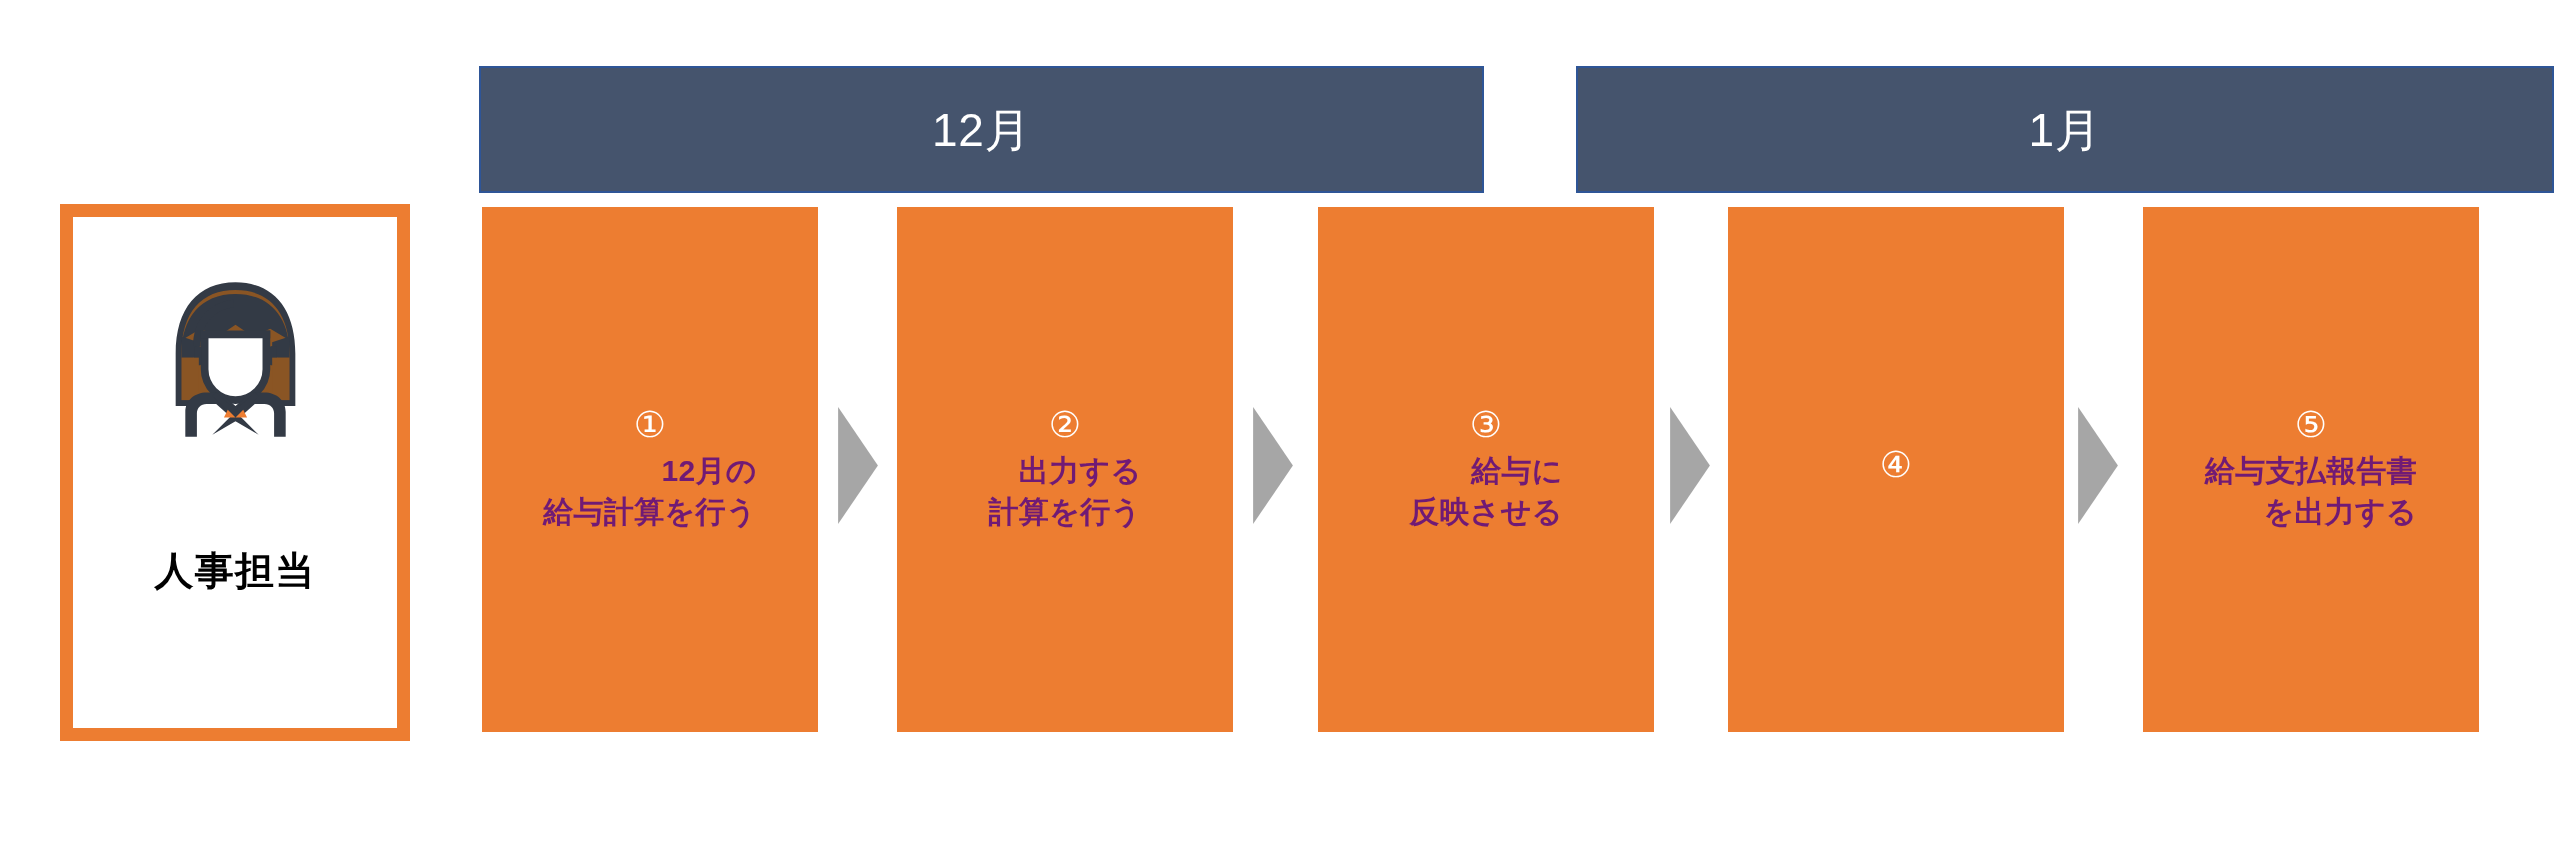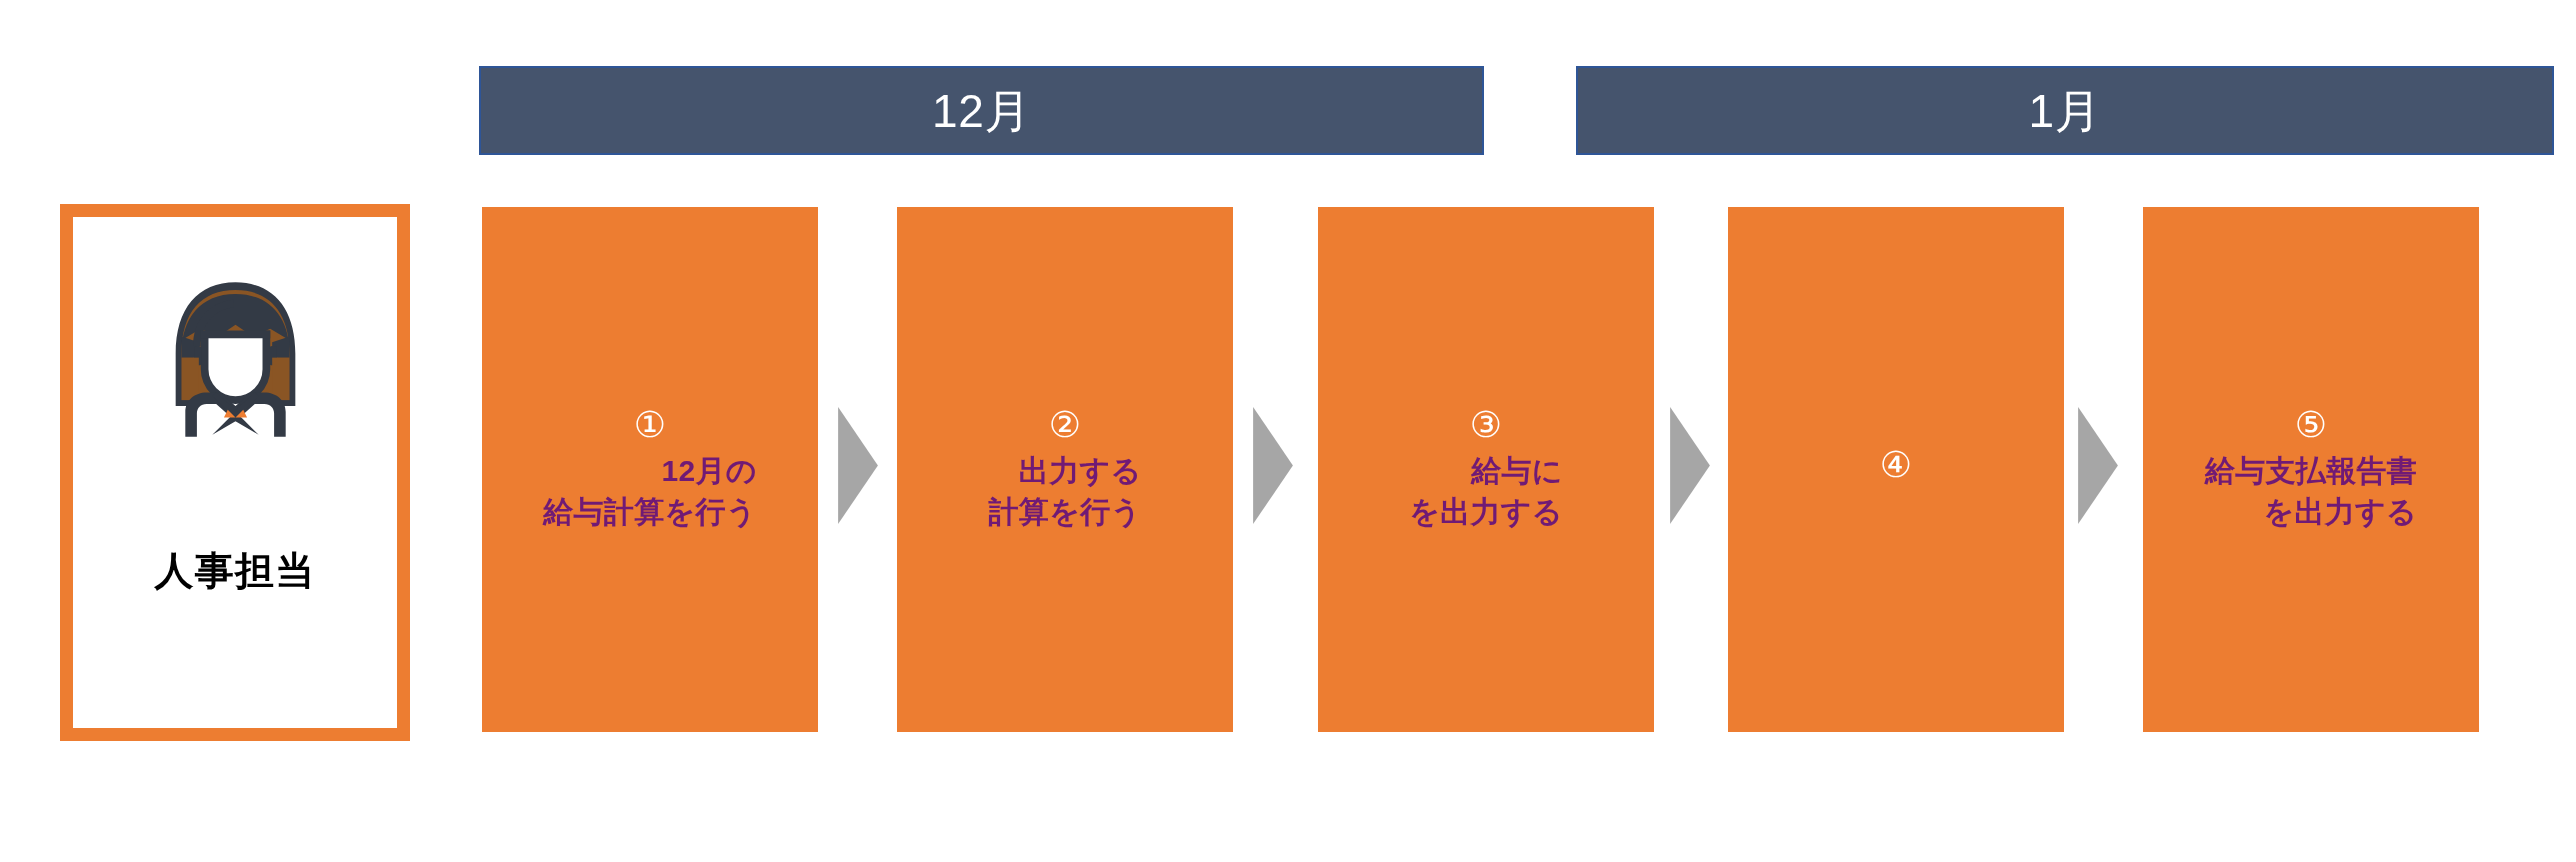--- a/index.html
+++ b/index.html
@@ -49,21 +49,21 @@
     color: #000000;
     letter-spacing: 1.2px;
     line-height: 1.1;
     white-space: nowrap;
   }
 
   
   .month-bar {
     position: absolute;
     top: 66px;
-    height: 89px;
+    height: 127px;
     box-sizing: border-box;
     background: #45546d;
     border: 2.9px solid #2e5597;
     display: flex;
     align-items: center;
     justify-content: center;
   }
   .month-bar .month-label {
     color: #ffffff;
     font-size: 46px;
@@ -180,21 +180,21 @@
 
   <div class="step-box" id="step-box-1">
     <div class="step-num">②</div>
     <div class="step-text">出力する
 計算を行う</div>
   </div>
 
   <div class="step-box" id="step-box-2">
     <div class="step-num">③</div>
     <div class="step-text">給与に
-を出力する</div>
+反映させる</div>
   </div>
 
   <div class="step-box" id="step-box-3">
     <div class="step-num">④</div>
   </div>
 
   <div class="step-box" id="step-box-4">
     <div class="step-num">⑤</div>
     <div class="step-text">給与支払報告書
 を出力する</div>

